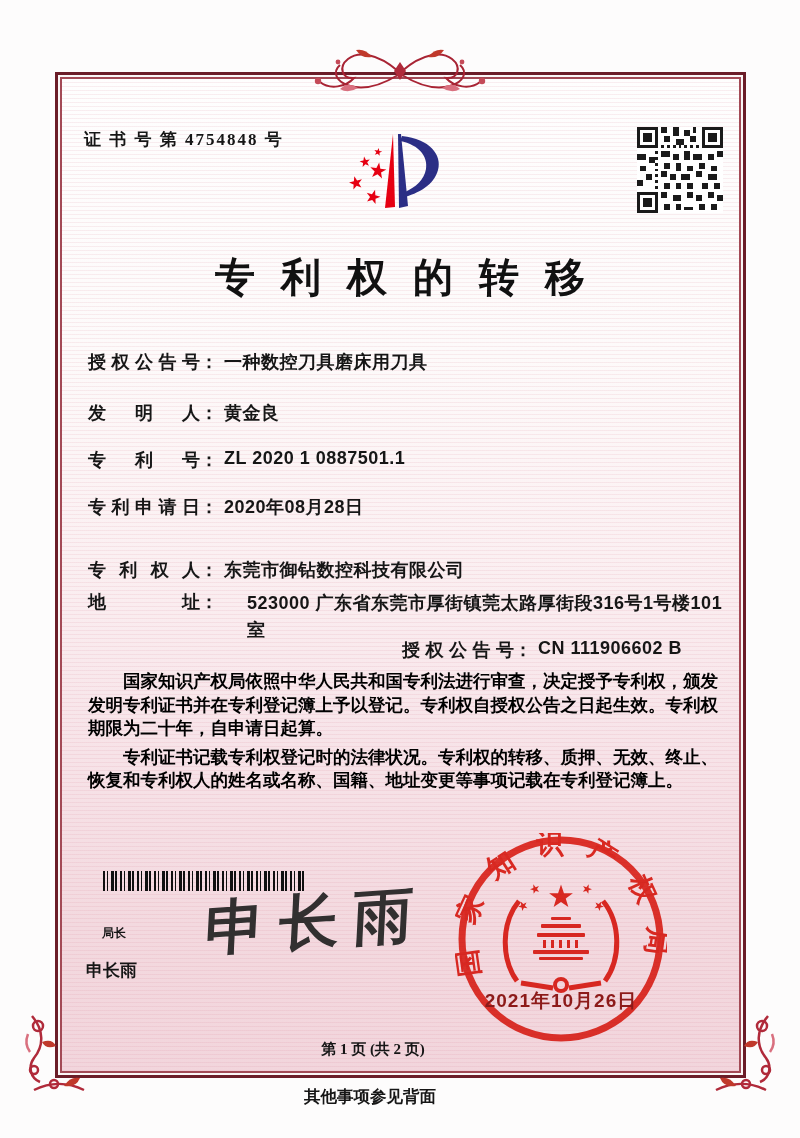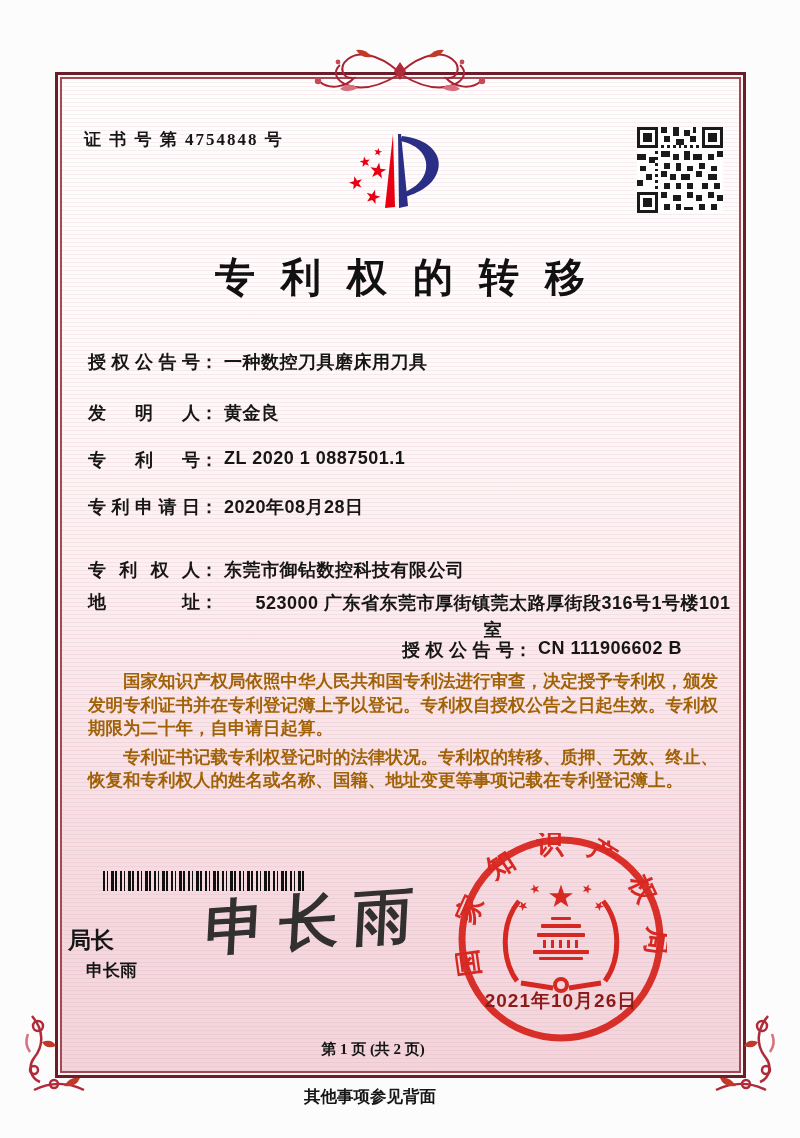--- a/index.html
+++ b/index.html
@@ -27,36 +27,36 @@
   .title{
     position:absolute;left:0;top:250px;width:800px;text-align:center;
     font-size:40px;font-weight:700;letter-spacing:26px;text-indent:26px;color:#111;
     font-family:"Liberation Serif","DejaVu Serif",serif;
   }
   
   .row{position:absolute;left:88px;white-space:nowrap;
        font-family:"Liberation Sans","DejaVu Sans",sans-serif;font-size:18px;font-weight:700;}
   .row .lab{display:inline-block;width:112px;text-align:justify;text-align-last:justify;vertical-align:top;}
   .row .col{display:inline-block;vertical-align:top;margin-right:6px;}
-  .row .val{display:inline-block;vertical-align:top;letter-spacing:.5px;text-align:center;}
+  .row .val{display:inline-block;vertical-align:top;letter-spacing:.5px;}
   .row.r1{top:350px}.row.r2{top:401px}.row.r3{top:448px}
   .row.r4{top:495px}.row.r5{top:558px}.row.r6{top:590px}.row.r7{top:638px}
   .row.r6 .val{white-space:normal;width:492px;line-height:27px;margin-left:23px;}
   .row.r7 .pair2{position:absolute;left:314px;top:0;}
   
   .paras{position:absolute;left:88px;top:670px;width:630px;
-         font-size:17.5px;line-height:23.5px;font-weight:600;color:#a16207;}
+         font-size:17.5px;line-height:23.5px;font-weight:600;color:#000000;}
   .paras p{margin:0 0 5px 0;text-indent:2em;}
   
   .barcode{position:absolute;left:103px;top:871px;width:204px;height:20px;
     background:repeating-linear-gradient(90deg,
       #101010 0 2px,#fff0 2px 4px,#101010 4px 5px,#fff0 5px 8px,
       #101010 8px 11px,#fff0 11px 12px,#101010 12px 14px,#fff0 14px 17px);}
   
-  .sig-title{position:absolute;left:68px;top:925px;font-size:23px;font-weight:700;
+  .sig-title{position:absolute;left:102px;top:925px;font-size:12px;font-weight:700;
              font-family:"Liberation Sans","DejaVu Sans",sans-serif;}
   .sig-name{position:absolute;left:86px;top:959px;font-size:17px;font-weight:700;
             font-family:"Liberation Sans","DejaVu Sans",sans-serif;}
   .sig-script{position:absolute;left:205px;top:882px;font-size:60px;font-weight:600;color:#222;
               letter-spacing:14px;transform:rotate(-4deg) skewX(-7deg);opacity:.92;}
   
   .seal{position:absolute;left:455px;top:833px;width:212px;height:212px;mix-blend-mode:multiply;opacity:.95;}
   .seal svg{position:absolute;left:0;top:0;}
   .seal-date{position:absolute;left:0;top:155px;width:212px;text-align:center;
              font-size:19px;font-weight:700;color:#8f1310;letter-spacing:1px;

